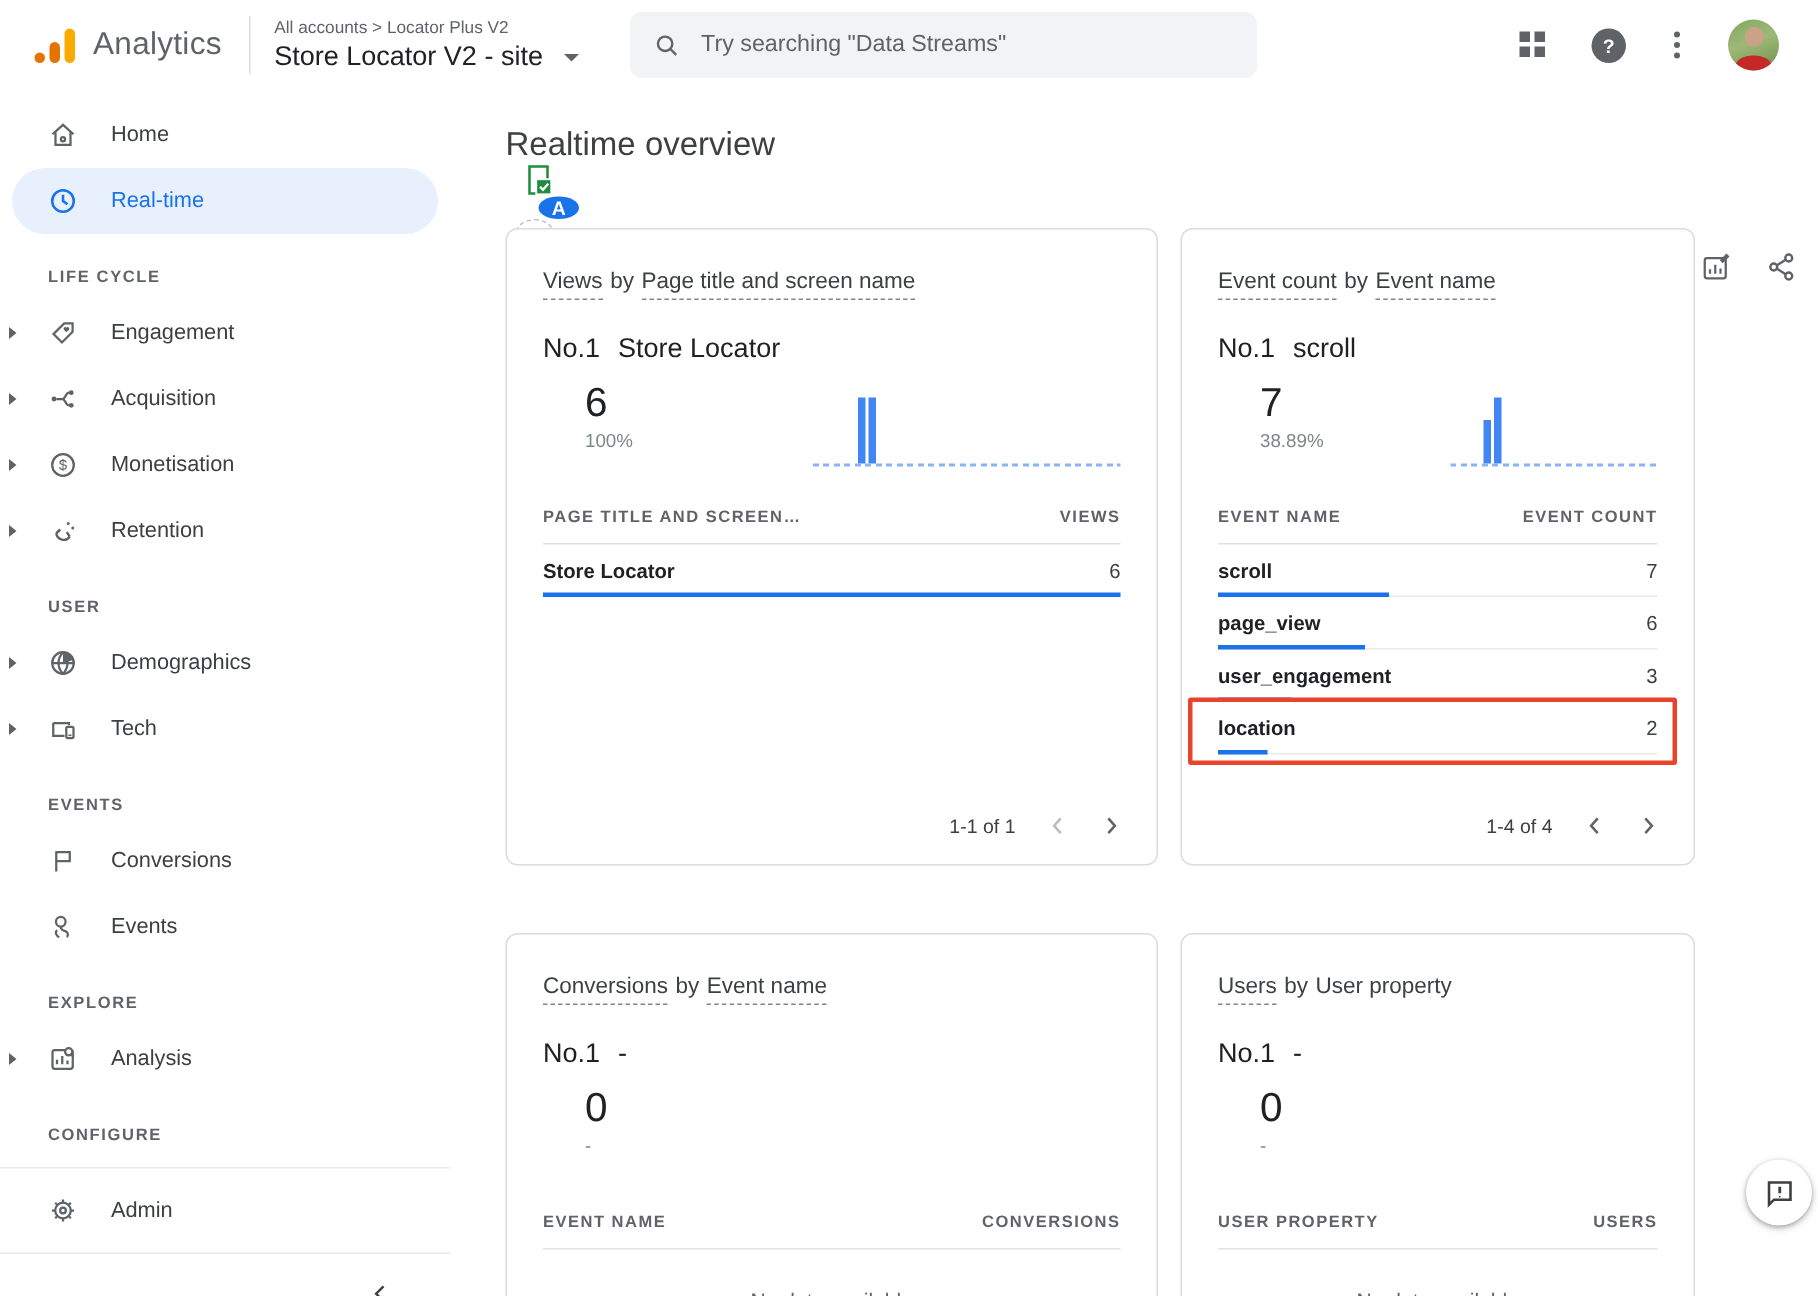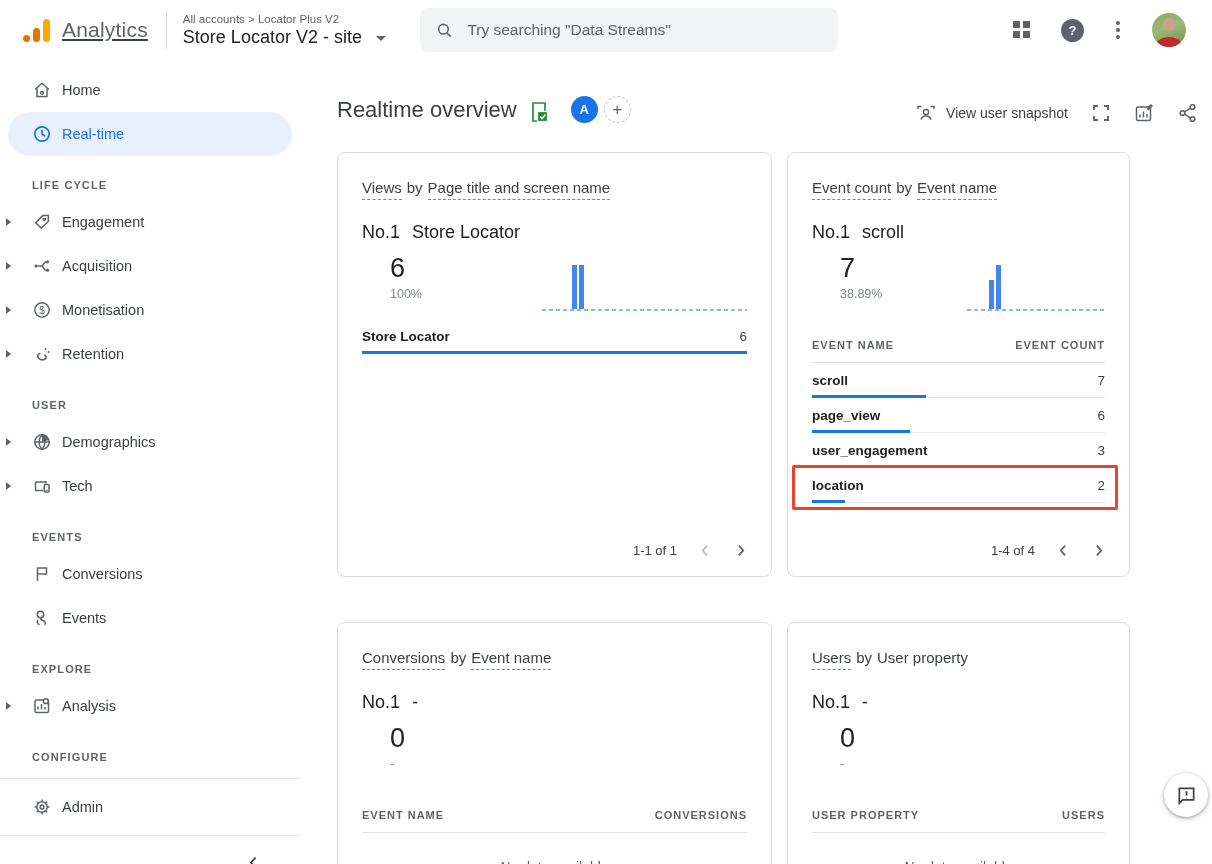--- a/index.html
+++ b/index.html
@@ -1,21 +1,21 @@
 <!DOCTYPE html>
 <html><head>
 <meta charset="utf-8">
 <style>
   * { margin:0; padding:0; box-sizing:border-box; }
   html,body { width:1212px; height:864px; overflow:hidden; background:#fff;
     font-family:"Liberation Sans", sans-serif; color:#3c4043; }
 
   
   .header { height:60px; display:flex; align-items:center; background:#fff; position:relative; z-index:5; }
-  .logo-wrap { display:flex; align-items:flex-end; padding-left:26px;text-decoration:underline; }
+  .logo-wrap { display:flex; align-items:flex-end; padding-left:26px; }
   .ga-logo { width:26px; height:24px; position:relative; }
   .ga-bar-tall { position:absolute; right:2px; bottom:0; width:7px; height:23px; border-radius:3.5px; background:#f9ab00; }
   .ga-bar-mid  { position:absolute; right:12px; bottom:0; width:7px; height:14px; border-radius:3.5px; background:#e37400; }
   .ga-dot      { position:absolute; right:22px; bottom:0; width:7px; height:7px; border-radius:50%; background:#e37400; }
   .brand { font-size:21px; color:#5f6368; margin-left:10px; letter-spacing:.2px; }
   .hdr-divider { width:1px; height:38px; background:#dadce0; margin:0 16px 0 18px; }
   .crumb-block { display:flex; flex-direction:column; justify-content:center; cursor:pointer; }
   .crumb-top { font-size:11.5px; color:#5f6368; margin-bottom:2px; }
   .crumb-main { font-size:18px; color:#202124; display:flex; align-items:center; gap:14px; }
   .caret-down { width:0; height:0; border-left:5px solid transparent; border-right:5px solid transparent; border-top:5px solid #5f6368; margin-top:2px; }
@@ -27,31 +27,31 @@
   .grid-icon span { background:#5f6368; }
   .help-icon { width:23px; height:23px; border-radius:50%; background:#5f6368; color:#fff; font-size:13px; font-weight:bold; display:flex; align-items:center; justify-content:center; cursor:pointer; }
   .kebab { display:flex; flex-direction:column; gap:3px; cursor:pointer; padding:2px; }
   .kebab span { width:4px; height:4px; border-radius:50%; background:#5f6368; }
   .avatar { width:34px; height:34px; border-radius:50%; overflow:hidden; position:relative; background:linear-gradient(160deg,#86a85f 0%,#9db977 45%,#6f8d4a 100%); cursor:pointer; }
   .avatar .head { position:absolute; left:11px; top:5px; width:13px; height:13px; border-radius:50%; background:#caa287; }
   .avatar .shirt { position:absolute; left:5px; bottom:-4px; width:24px; height:14px; border-radius:50% 50% 0 0; background:#c62828; }
 
   
   .sidebar { position:absolute; top:60px; left:0; width:300px; height:804px; background:#fff; padding-top:8px; }
-  .side-item { height:44px; display:flex; align-items:center; padding-left:24px; gap:10px; font-size:14.5px; color:#3c4043; cursor:pointer; position:relative; margin:0 8px; border-radius:22px; }
+  .side-item { height:44px; display:flex; align-items:center; padding-left:24px; gap:22px; font-size:14.5px; color:#3c4043; cursor:pointer; position:relative; margin:0 8px; border-radius:22px; }
   .side-item .exp { position:absolute; left:-2px; width:0; height:0; border-top:4px solid transparent; border-bottom:4px solid transparent; border-left:5px solid #5f6368; }
   .side-item.active { background:#e8f0fe; color:#1a73e8; font-weight:normal; }
   .side-item svg { flex:0 0 20px; }
   .section-label { font-size:11px; letter-spacing:1.1px; color:#5f6368; font-weight:bold; padding-left:32px; margin-top:14px; height:30px; display:flex; align-items:center; }
   .side-divider { height:1px; background:#e8eaed; margin:6px 0; }
   .collapse-row { height:40px; display:flex; align-items:center; justify-content:flex-end; padding-right:40px; cursor:pointer; }
 
   
   .main { position:absolute; top:60px; left:300px; width:912px; height:804px; padding:23px 0 0 37px; }
-  .title-row { display:flex; align-items:flex-end; width:860px; height:40px; }
+  .title-row { display:flex; align-items:flex-start; width:860px; height:40px;flex-direction:column; }
   .page-title { font-size:22px; color:#3c4043; }
   .doc-check { margin-left:12px; cursor:pointer; }
   .chip-a { margin-left:22px; width:27px; height:27px; border-radius:50%; background:#1a73e8; color:#fff; font-size:13px; font-weight:bold; display:flex; align-items:center; justify-content:center; cursor:pointer; }
   .chip-add { margin-left:6px; width:27px; height:27px; border-radius:50%; border:1.5px dashed #bdc1c6; color:#5f6368; font-size:17px; display:flex; align-items:center; justify-content:center; cursor:pointer; }
   .title-actions { margin-left:auto; display:flex; align-items:center; gap:24px; color:#3c4043; }
   .snapshot-btn { display:flex; align-items:center; gap:10px; font-size:14px; cursor:pointer; }
   .icon-btn { cursor:pointer; display:flex; }
 
   
   .cards { margin-top:29px; display:grid; grid-template-columns:435px 343px; column-gap:15px; row-gap:45px; }
@@ -314,20 +314,24 @@
       <div class="stats">
         <div class="bignum-block">
           <div class="bignum">6</div>
           <div class="pct">100%</div>
         </div>
         <div class="spark" style="width:205px">
           <div class="sbar" style="left: 30px; height: 44px;"></div>
           <div class="sbar" style="left: 37px; height: 44px;"></div>
         </div>
       </div>
+      <div class="thead">
+        <span>PAGE TITLE AND SCREEN…</span>
+        <span>VIEWS</span>
+      </div>
       <div class="trow">
         <span class="tname">Store Locator</span>
         <span class="tval">6</span>
         <div class="tbar" style="width: 100%;"></div>
       </div>
       <div class="pager">
         <span>1-1 of 1</span>
         <span class="chev">
             <svg width="13" height="13" viewBox="0 0 12 12">
               <path d="M7.5 1.5 L3.5 6 L7.5 10.5" fill="none" stroke="#b9bdc1" stroke-width="1.6"></path>

